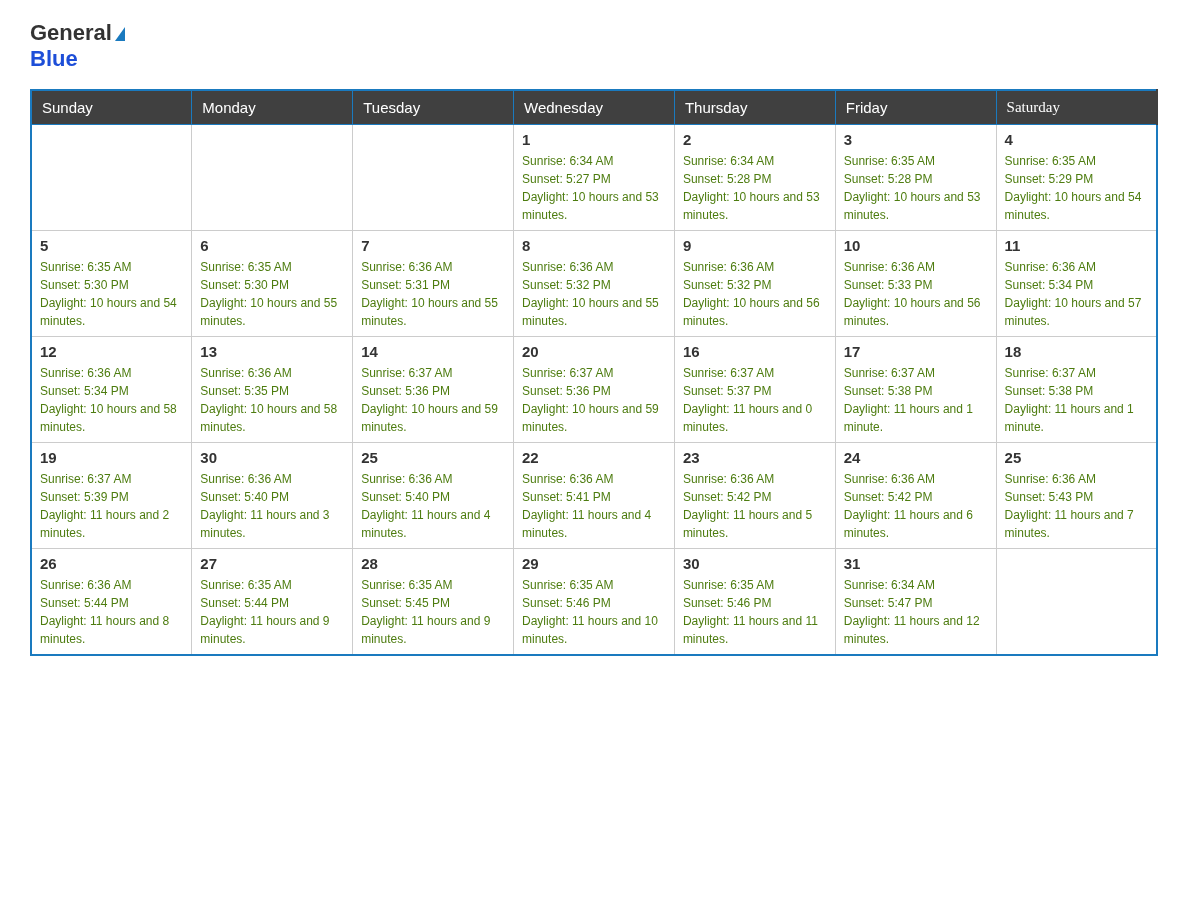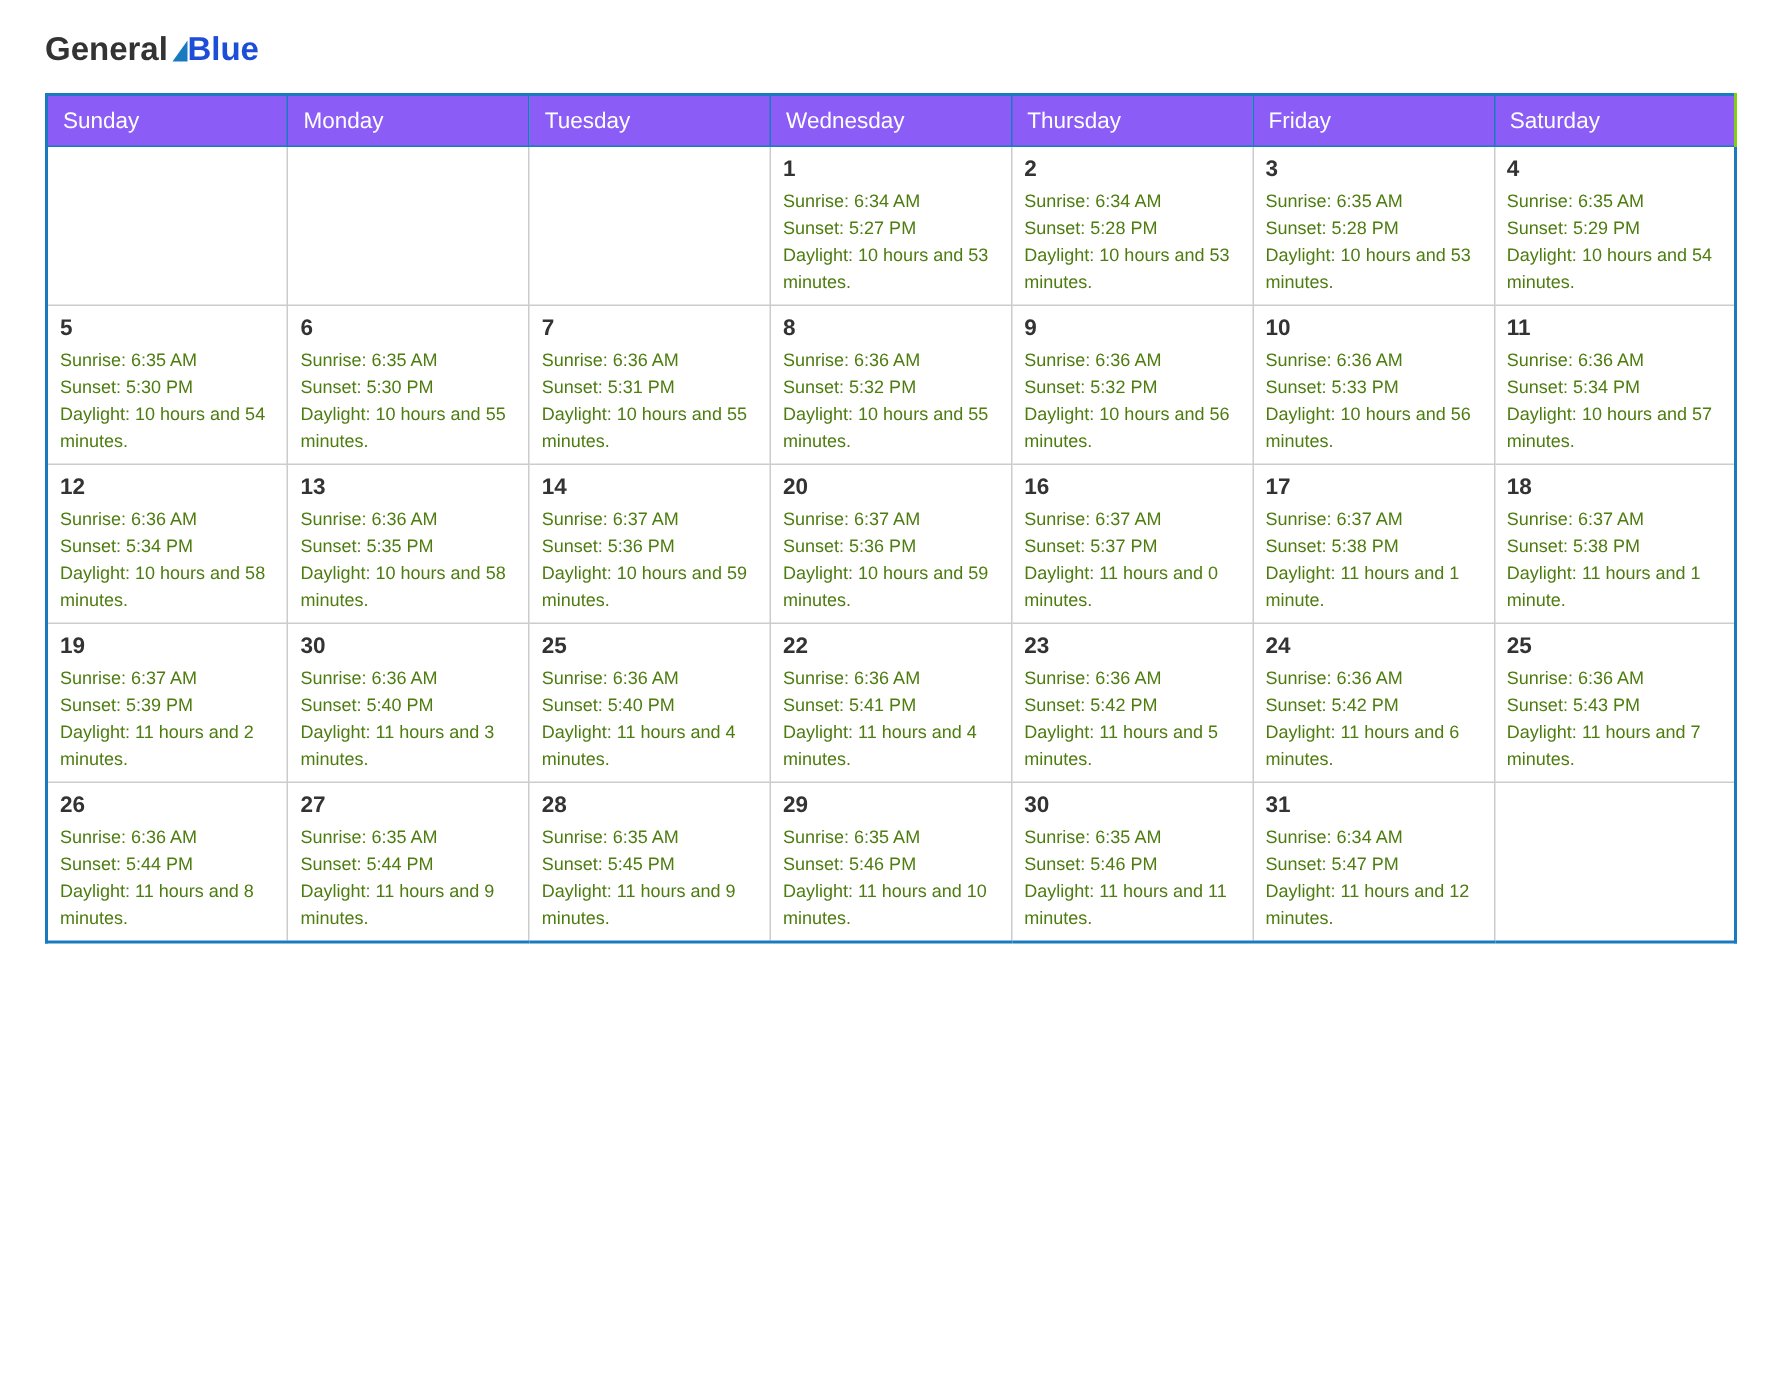--- a/index.html
+++ b/index.html
@@ -12,21 +12,21 @@
       padding: 20px 30px;
     }
     .header {
       display: flex;
       justify-content: space-between;
       align-items: flex-start;
       margin-bottom: 16px;
     }
     .logo {
       display: flex;
-      flex-direction: row;
+      flex-direction: column;
       font-size: 22px;
       font-weight: bold;
       line-height: 1.2;
     }
     .logo-general { color: #333; }
     .logo-blue { color: #1d4ed8; }
     .logo-triangle {
       display: inline-block;
       width: 0;
       height: 0;
@@ -47,21 +47,21 @@
     .title-block h2 {
       font-size: 22px;
       font-weight: normal;
       color: #555;
     }
     table {
       width: 100%;
       border-collapse: collapse;
     }
     thead tr th {
-      background-color: #8b5cf6;
+      background-color: #404040;
       color: #fff;
       padding: 8px 10px;
       font-size: 15px;
       font-weight: normal;
       text-align: left;
       border: 1px solid #1a7abf;
     }
     tbody tr td {
       border: 1px solid #ccc;
       vertical-align: top;
@@ -85,21 +85,22 @@
     tbody tr td:first-child {
       border-left: 2px solid #1a7abf;
     }
     tbody tr td:last-child {
       border-right: 2px solid #1a7abf;
     }
     thead tr th:first-child {
       border-left: 2px solid #1a7abf;
     }
     thead tr th:last-child {
-      border-right: 2px solid #84cc16;
+      border-right: 2px solid #404040;
+      font-family: Liberation Serif, serif;
     }
     thead tr {
       border-top: 2px solid #1a7abf;
     }
     tbody tr td.empty {
       background: #fff;
     }
   </style>
 </head>
 <body>

